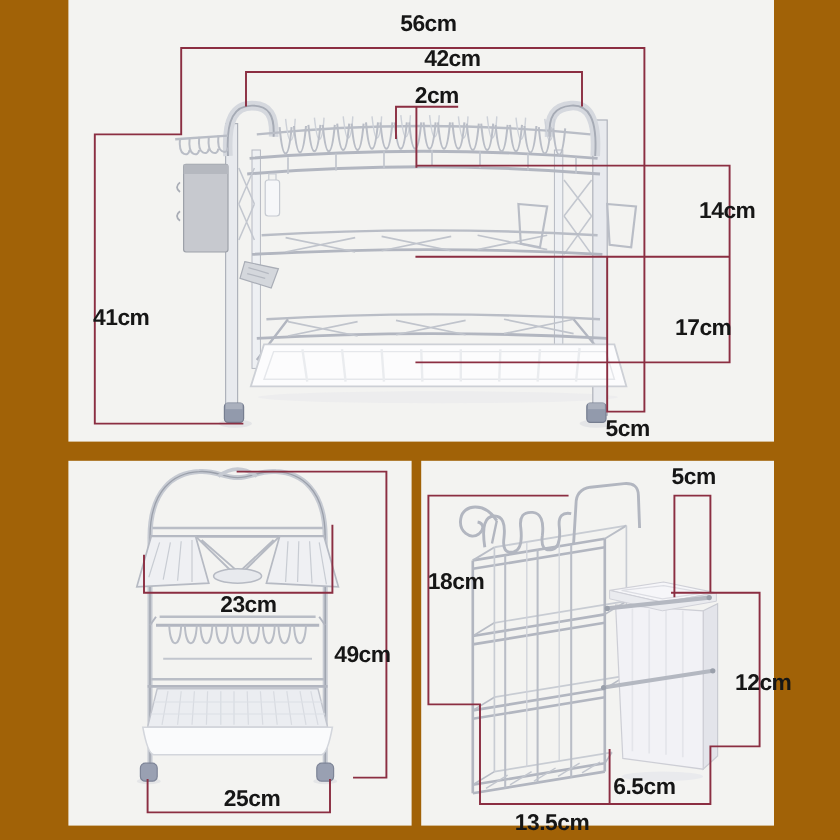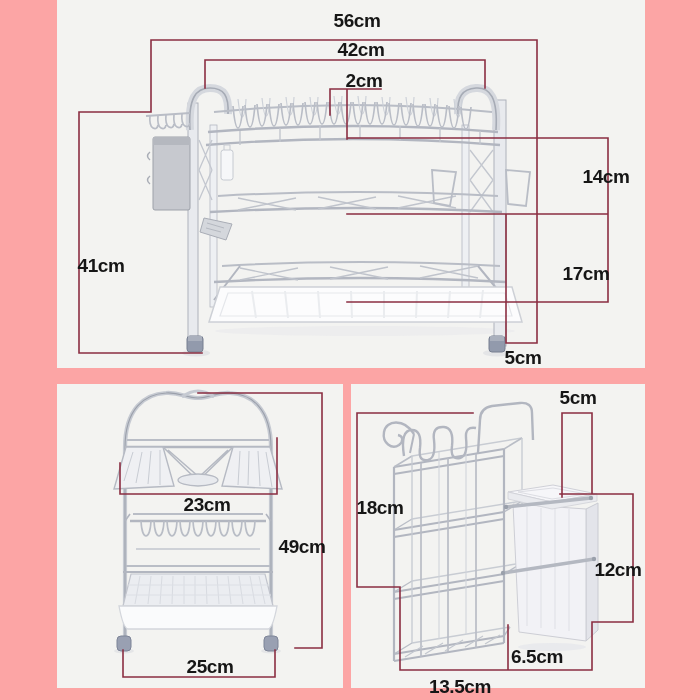--- a/index.html
+++ b/index.html
@@ -1,16 +1,16 @@
 <!DOCTYPE html>
 <html><head>
 <meta charset="utf-8">
 <style>
   html,body{margin:0;padding:0;background:#ffffff;}
-  #canvas{position:relative;width:700px;height:700px;background:#fca5a5;overflow:hidden;
+  #canvas{position:relative;width:700px;height:700px;background:#a16207;overflow:hidden;
           font-family:"Liberation Sans",sans-serif;}
   .panel{position:absolute;background:#f3f3f1;}
   #panel-top{left:57px;top:0;width:588px;height:368px;}
   #panel-side{left:57px;top:384px;width:286px;height:304px;}
   #panel-acc{left:351px;top:384px;width:294px;height:304px;}
   #art{position:absolute;left:0;top:0;}
   .dim{position:absolute;transform:translateX(-50%);font-weight:700;font-size:19px;
        color:#161616;letter-spacing:-0.4px;white-space:nowrap;line-height:1;}
 </style>
 </head>
@@ -163,30 +163,30 @@
       <circle cx="503" cy="573" r="2.2" fill="#9aa0ab"></circle>
         <circle cx="594" cy="559" r="2.2" fill="#9aa0ab"></circle>
     </g>
 
     <g>
       <path stroke="#8b2e42" stroke-width="1.6" fill="none" stroke-linecap="square" d="M151 40H537 M151 40V112 M537 40V343 M79 112H151 M79 112V353 M79 353H202 M205 60H485 M205 60V88 M485 60V88 M330 89H381 M330 89V115 M347 89V139 M347 138H608 M608 138V214 M347 214H608 M608 214V302 M347 302H608 M506 214V343 M506 343H537 M198 393H322 M322 393V648 M295 648H322 M120 463V494 M277 438V494 M120 494H277 M123 650V677 M275 650V677 M123 677H275 M357 413V587 M357 413H473 M357 587H400 M562 413H592 M562 413V497 M592 413V494 M560 494H633 M633 494V622 M592 622H633 M400 587V670 M508 625V670 M592 622V670 M400 670H592"></path>
     </g>
   </svg>
 
   <div class="dim" style="left:357px;top:11px">56cm</div>
-  <div class="dim" style="left:361px;top:40px">42cm</div>
+  <div class="dim" style="left:377px;top:40px">42cm</div>
   <div class="dim" style="left:364px;top:71px">2cm</div>
   <div class="dim" style="left:101px;top:256px">41cm</div>
   <div class="dim" style="left:606px;top:167px">14cm</div>
   <div class="dim" style="left:586px;top:264px">17cm</div>
   <div class="dim" style="left:523px;top:348px">5cm</div>
 
   <div class="dim" style="left:207px;top:495px">23cm</div>
   <div class="dim" style="left:302px;top:537px">49cm</div>
   <div class="dim" style="left:210px;top:657px">25cm</div>
 
   <div class="dim" style="left:578px;top:388px">5cm</div>
-  <div class="dim" style="left:380px;top:498px">18cm</div>
-  <div class="dim" style="left:618px;top:560px">12cm</div>
+  <div class="dim" style="left:380px;top:476px">18cm</div>
+  <div class="dim" style="left:636px;top:560px">12cm</div>
   <div class="dim" style="left:460px;top:677px">13.5cm</div>
   <div class="dim" style="left:537px;top:647px">6.5cm</div>
 
 </div>
 
 </body></html>

